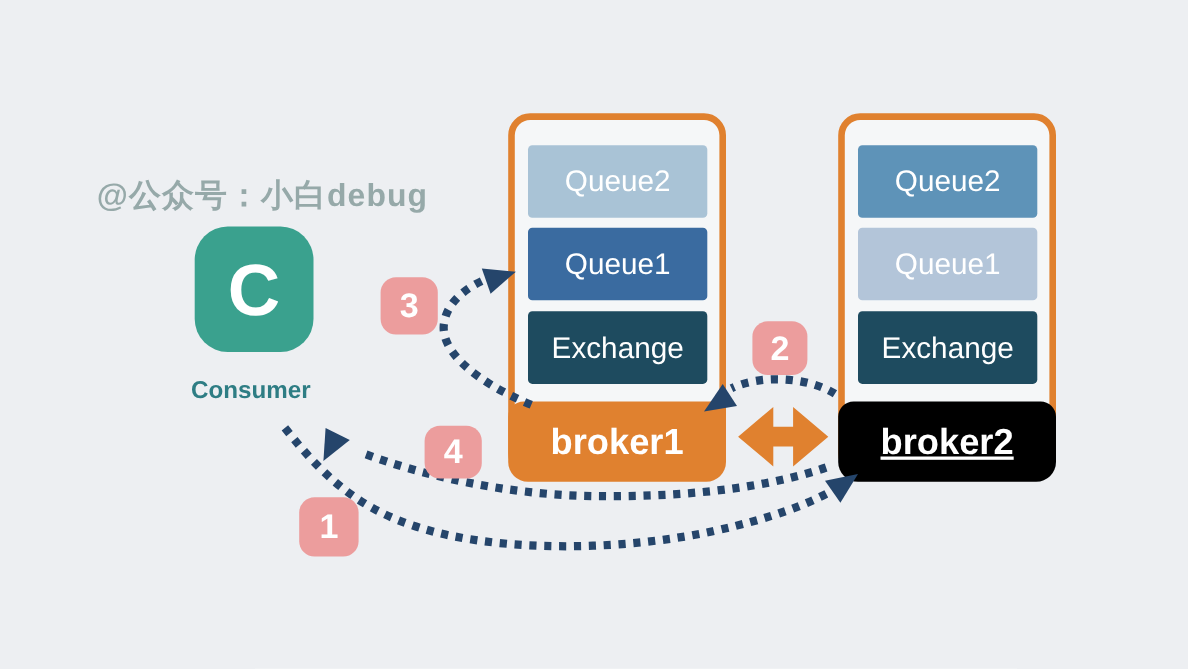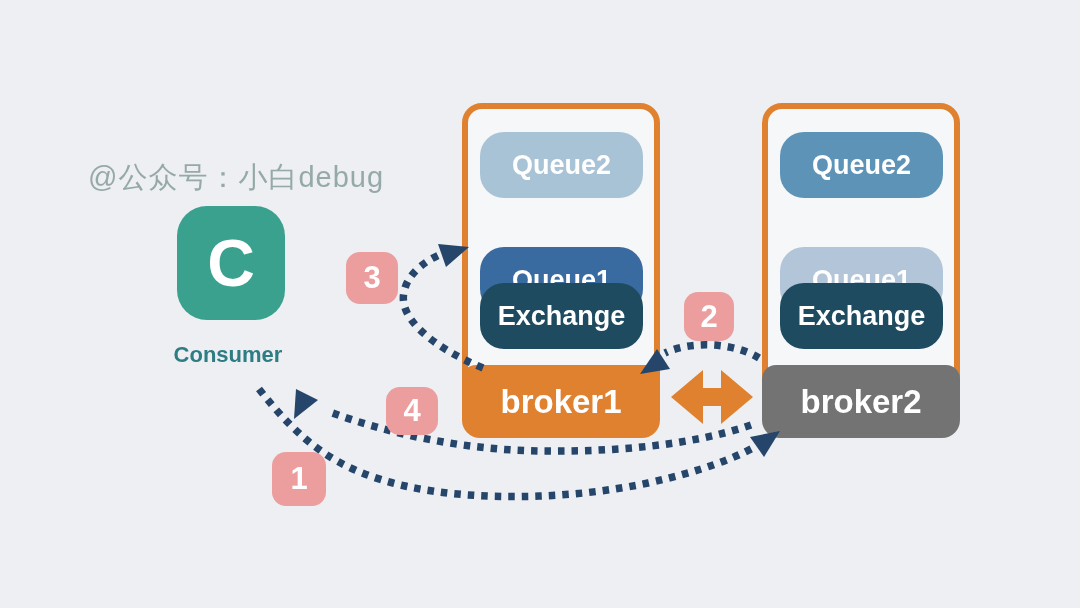--- a/index.html
+++ b/index.html
@@ -3,46 +3,46 @@
 <meta charset="utf-8">
 <style>
   html,body{margin:0;padding:0;}
   .stage{
     position:relative;width:1080px;height:608px;overflow:hidden;
     background:#EDEFF2;
     font-family:"Liberation Sans","DejaVu Sans",sans-serif;
   }
   .wm-top{
     position:absolute;left:88px;top:158px;
-    font-size:29px;letter-spacing:1px;color:#96A9A9;
+    font-size:29px;letter-spacing:1px;color:#96A9A9;font-weight:bold;
   }
   .consumer-icon{
     position:absolute;left:177px;top:206px;width:108px;height:114px;
     border-radius:30px;background:#3AA18E;
     display:flex;align-items:center;justify-content:center;
   }
   .consumer-icon span{color:#fff;font-size:66px;font-weight:bold;line-height:1;}
   .consumer-label{
     position:absolute;left:128px;top:342px;width:200px;text-align:center;
     color:#2E7D84;font-size:22px;font-weight:bold;
   }
   .broker-box{
     position:absolute;top:103px;width:198px;height:329px;
     box-sizing:border-box;border:6px solid #E0812F;border-radius:20px;
     background:#F5F7F8;
   }
   .broker-box.b1{left:462px;}
   .broker-box.b2{left:762px;}
   .qnode{
-    position:absolute;left:12px;width:163px;height:66px;border-radius:24px;
+    position:absolute;left:12px;width:163px;height:66px;border-radius:4px;
     display:flex;align-items:center;justify-content:center;
-    color:#fff;font-size:27px;font-weight:bold;
+    color:#fff;font-size:27px;font-weight:normal;
   }
   .qnode.n0{top:23px;}
-  .qnode.n1{top:98px;margin-top:40px;}
+  .qnode.n1{top:98px;}
   .qnode.n2{top:174px;}
   .broker-bar{
     position:absolute;left:-6px;top:256px;width:198px;height:73px;
     background:#E0812F;border-radius:14px 14px 18px 18px;
     display:flex;align-items:center;justify-content:center;
     color:#fff;font-size:33px;font-weight:bold;
   }
   .badge{
     position:absolute;border-radius:14px;
     display:flex;align-items:center;justify-content:center;
@@ -75,21 +75,21 @@
     <div class="qnode n0" style="background: rgb(169, 195, 214);">Queue2</div>
     <div class="qnode n1" style="background: rgb(58, 107, 160);">Queue1</div>
     <div class="qnode n2" style="background: rgb(30, 75, 95);">Exchange</div>
     <div class="broker-bar" style="background: rgb(224, 129, 47);">broker1</div>
   </div>
 
   <div class="broker-box b2">
     <div class="qnode n0" style="background: rgb(94, 147, 184);">Queue2</div>
     <div class="qnode n1" style="background: rgb(179, 197, 217);">Queue1</div>
     <div class="qnode n2" style="background: rgb(30, 75, 95);">Exchange</div>
-    <div class="broker-bar" style="background: #737373;">broker2</div>
+    <div class="broker-bar" style="background: #000000; text-decoration: underline;">broker2</div>
   </div>
 
   <svg class="arrow-layer" viewBox="0 0 1080 608" xmlns="http://www.w3.org/2000/svg">
 
     <path d="M 259,389 C 300,441 335,470 405,486 C 478,502 572,499 648,483 C 702,471 732,459 753,448" fill="none" stroke-width="7.5" stroke-dasharray="6.5 7" stroke="#25456B"></path>
     <polygon points="780,431 764,457 750,437" fill="#25456B"></polygon>
 
     <path d="M 759,358 C 735,343 692,340 665,353" fill="none" stroke-width="7.5" stroke-dasharray="6.5 7" stroke="#25456B"></path>
     <polygon points="640,374 657,349 670,369" fill="#25456B"></polygon>
 

